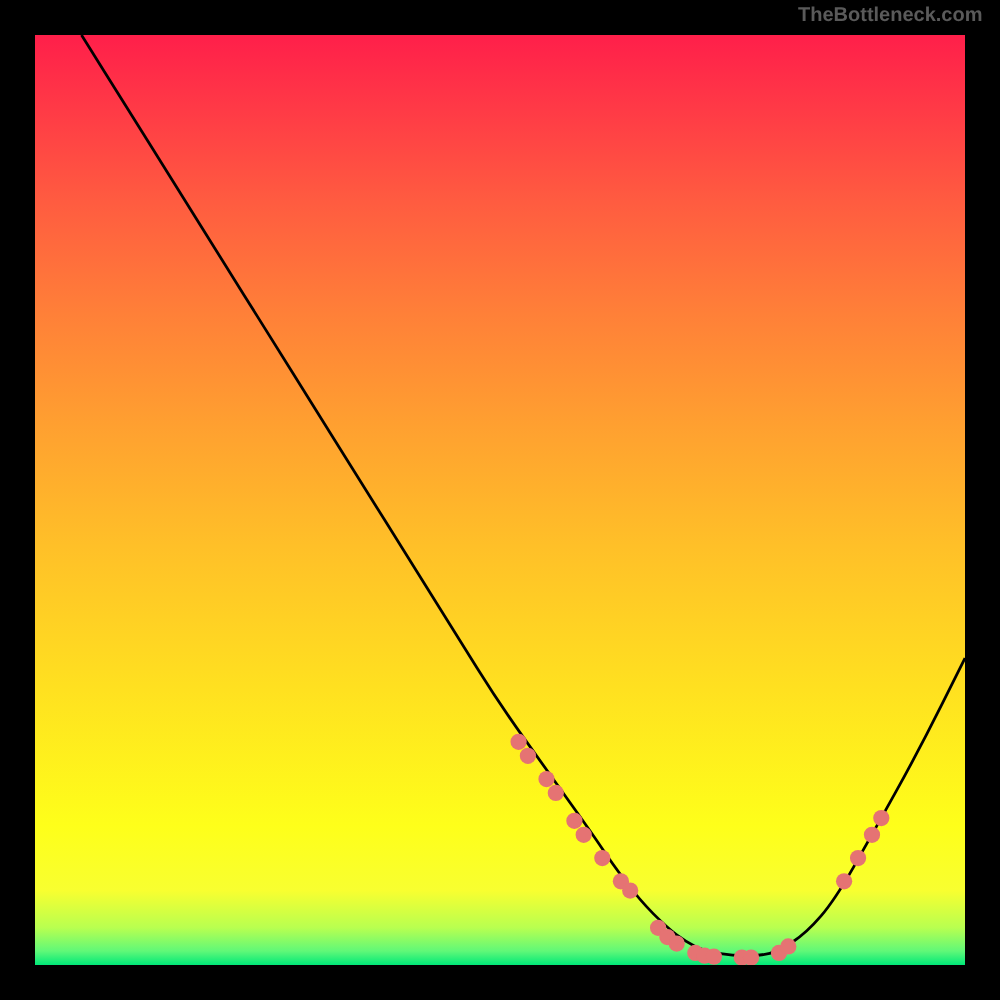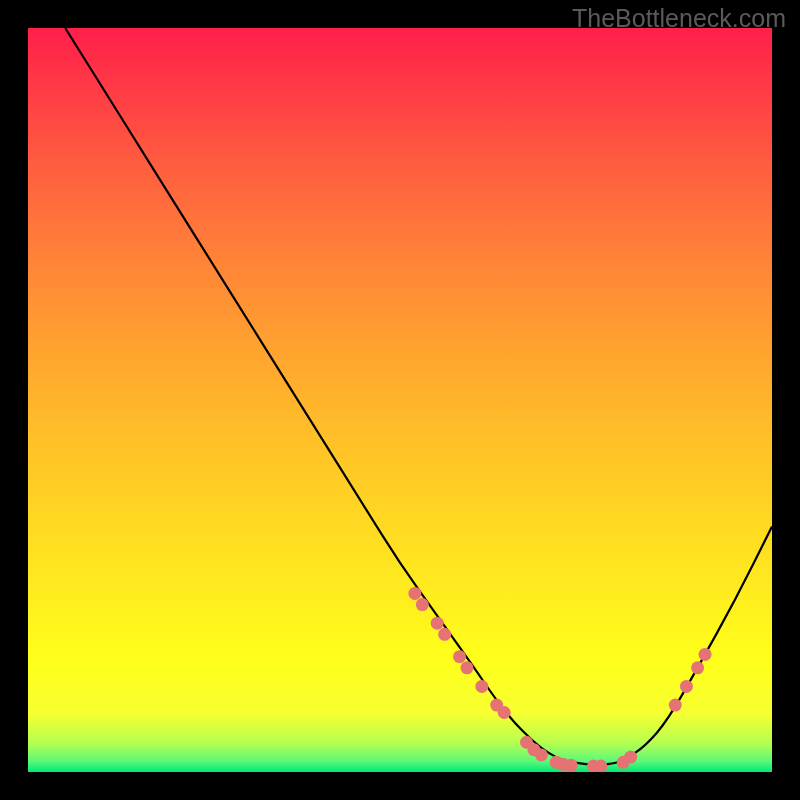--- a/index.html
+++ b/index.html
@@ -2,22 +2,22 @@
 <html><head>
 <meta charset="utf-8">
 <style>
   * { margin: 0; padding: 0; box-sizing: border-box; }
   body { width: 800px; height: 800px; background: #000; position: relative; font-family: Arial, sans-serif; }
   .attribution {
     position: absolute;
     top: 4px;
     right: 14px;
     color: #5a5a5a;
-    font-size: 25px;
-    font-weight: normal;
+    font-size: 16px;
+    font-weight: bold;
     z-index: 10;
   }
   .plot-area {
     position: absolute;
     top: 28px;
     left: 28px;
     width: 744px;
     height: 744px;
     overflow: hidden;
   }

